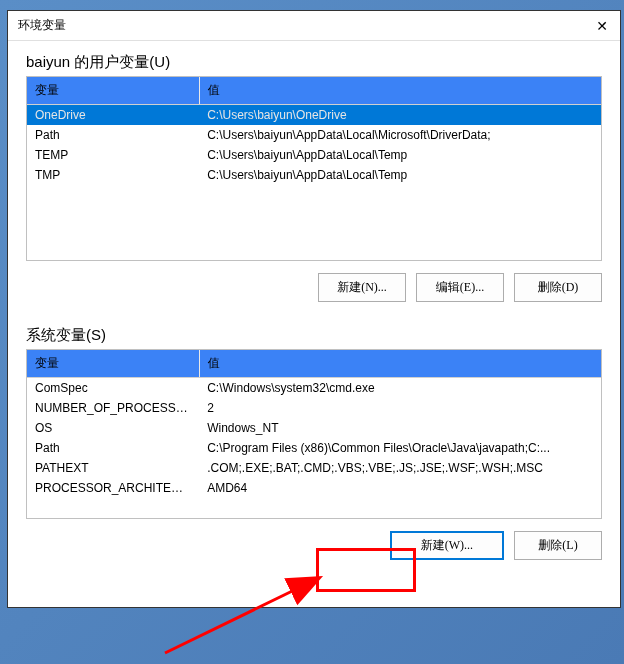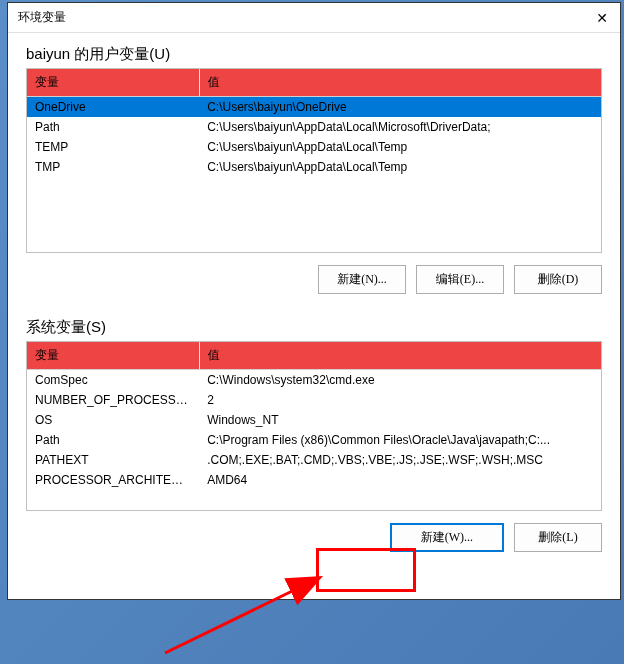--- a/index.html
+++ b/index.html
@@ -7,21 +7,21 @@
       width: 624px;
       height: 664px;
       font-family: "Microsoft YaHei", "Segoe UI", sans-serif;
       font-size: 12px;
       background: linear-gradient(135deg, #5a8ec7 0%, #4a7ab5 100%);
       position: relative;
       overflow: hidden;
     }
     .dialog {
       background: #fff;
-      margin: 2px 3px 2px 7px;
+      margin: 10px 3px 2px 7px;
       border: 1px solid #333;
       position: relative;
       height: 598px;
     }
     .titlebar {
       display: flex;
       align-items: center;
       justify-content: space-between;
       padding: 6px 10px;
       border-bottom: 1px solid #e0e0e0;
@@ -51,33 +51,33 @@
       width: 100%;
       border-collapse: collapse;
       table-layout: fixed;
     }
     .table th {
       text-align: left;
       font-weight: normal;
       padding: 5px 8px;
       border-bottom: 1px solid #d0d0d0;
       font-size: 12px;
-      background: #ef4444;
+      background: #3b82f6;
     }
     .table th:first-child { width: 30%; border-right: 1px solid #e8e8e8; }
     .table td {
       padding: 3px 8px;
       font-size: 12px;
       white-space: nowrap;
       overflow: hidden;
       text-overflow: ellipsis;
     }
     .table tr.selected td {
       background: #0078d7;
-      color: #000000;
+      color: #e5e5e5;
     }
     .user-table { height: 185px; }
     .sys-table { height: 170px; }
     .btn-row {
       display: flex;
       justify-content: flex-end;
       gap: 10px;
       margin-top: 12px;
     }
     .btn {

